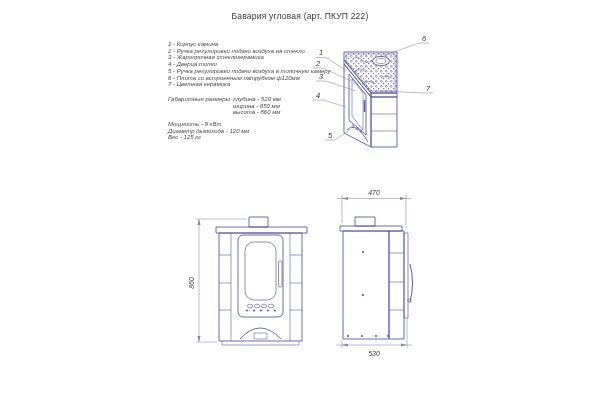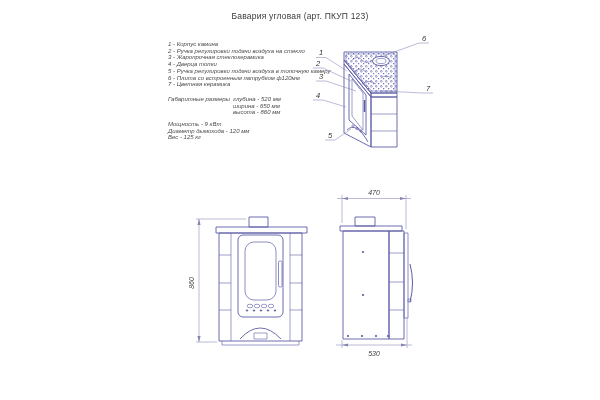--- a/index.html
+++ b/index.html
@@ -21,21 +21,21 @@
   .dim-text{font-family:"Liberation Sans",sans-serif;font-style:italic;
             font-size:7px;fill:#3c3c3c;}
   .callout-text{font-family:"Liberation Sans",sans-serif;font-style:italic;
             font-size:7.5px;fill:#333;}
 </style>
 </head>
 <body>
 
 <div class="canvas">
 
-  <div class="title">Бавария угловая (арт. ПКУП 123)</div>
+  <div class="title">Бавария угловая (арт. ПКУП 222)</div>
 
   <div class="info">
     <div class="parts">
       <div class="part-line">1 - Корпус камина</div>
       <div class="part-line">2 - Ручка регулировки подачи воздуха на стекло</div>
       <div class="part-line">3 - Жаропрочная стеклокерамика</div>
       <div class="part-line">4 - Дверца топки</div>
       <div class="part-line">5 - Ручка регулировки подачи воздуха в топочную камеру</div>
       <div class="part-line">6 - Плита со встроенным патрубком ф120мм</div>
       <div class="part-line">7 - Цветная керамика</div>

